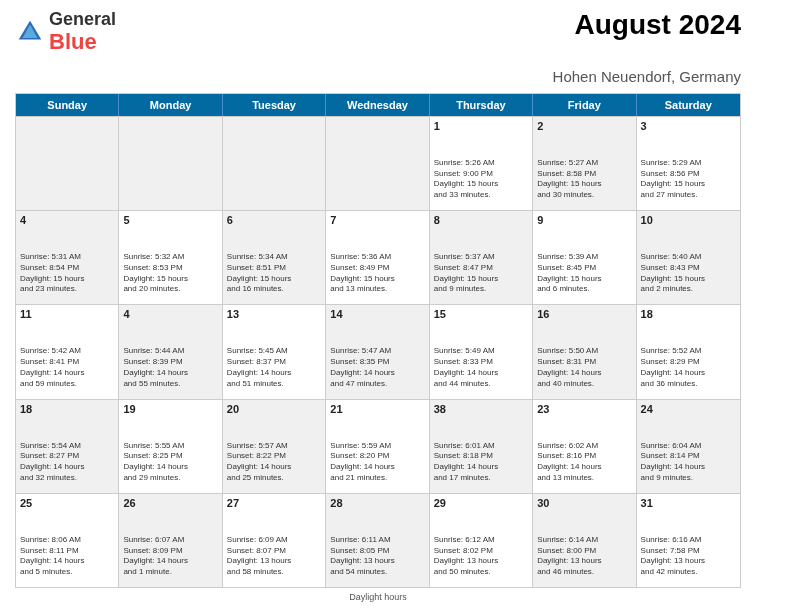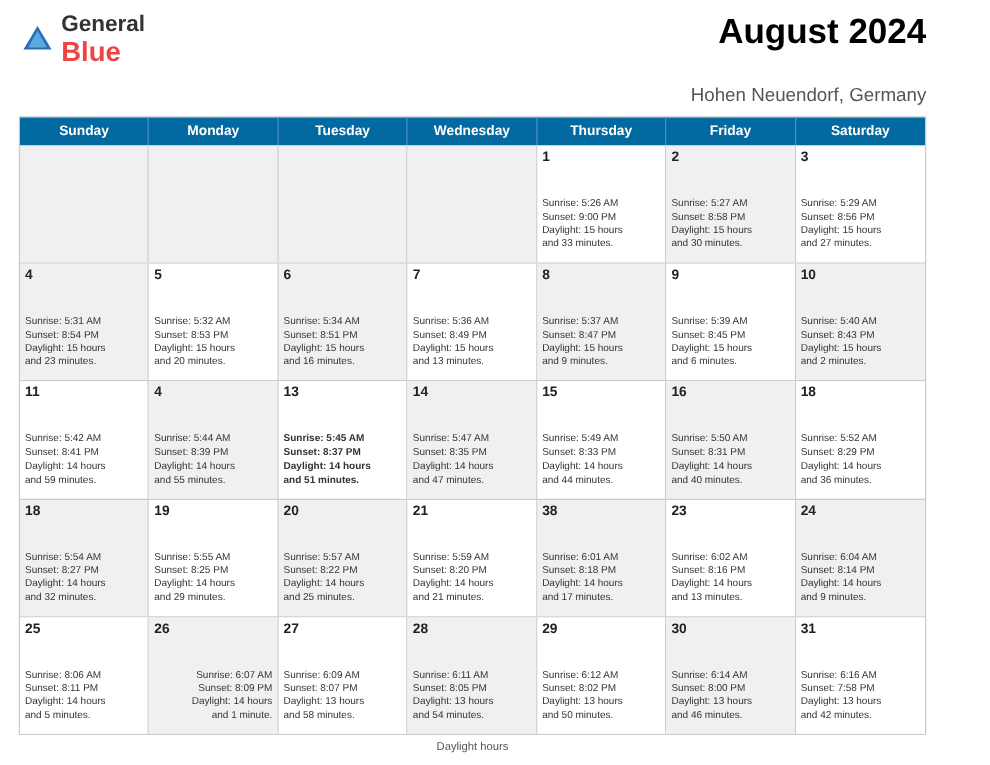--- a/index.html
+++ b/index.html
@@ -241,21 +241,21 @@
           </div>
           <div class="cal-cell shaded">
             <div class="day-num">4</div>
             <div class="cell-text" style="white-space: pre-line;">Sunrise: 5:44 AM
 Sunset: 8:39 PM
 Daylight: 14 hours
 and 55 minutes.</div>
           </div>
           <div class="cal-cell">
             <div class="day-num">13</div>
-            <div class="cell-text" style="white-space: pre-line; font-weight: bold;">Sunrise: 5:45 AM
+            <div class="cell-text" style="white-space: pre-line;">Sunrise: 5:45 AM
 Sunset: 8:37 PM
 Daylight: 14 hours
 and 51 minutes.</div>
           </div>
           <div class="cal-cell shaded">
             <div class="day-num">14</div>
             <div class="cell-text" style="white-space: pre-line;">Sunrise: 5:47 AM
 Sunset: 8:35 PM
 Daylight: 14 hours
 and 47 minutes.</div>
@@ -336,21 +336,21 @@
         <div class="cal-row">
           <div class="cal-cell">
             <div class="day-num">25</div>
             <div class="cell-text" style="white-space: pre-line;">Sunrise: 8:06 AM
 Sunset: 8:11 PM
 Daylight: 14 hours
 and 5 minutes.</div>
           </div>
           <div class="cal-cell shaded">
             <div class="day-num">26</div>
-            <div class="cell-text" style="white-space: pre-line; text-align: right;">Sunrise: 6:07 AM
+            <div class="cell-text" style="white-space: pre-line;">Sunrise: 6:07 AM
 Sunset: 8:09 PM
 Daylight: 14 hours
 and 1 minute.</div>
           </div>
           <div class="cal-cell">
             <div class="day-num">27</div>
             <div class="cell-text" style="white-space: pre-line;">Sunrise: 6:09 AM
 Sunset: 8:07 PM
 Daylight: 13 hours
 and 58 minutes.</div>

